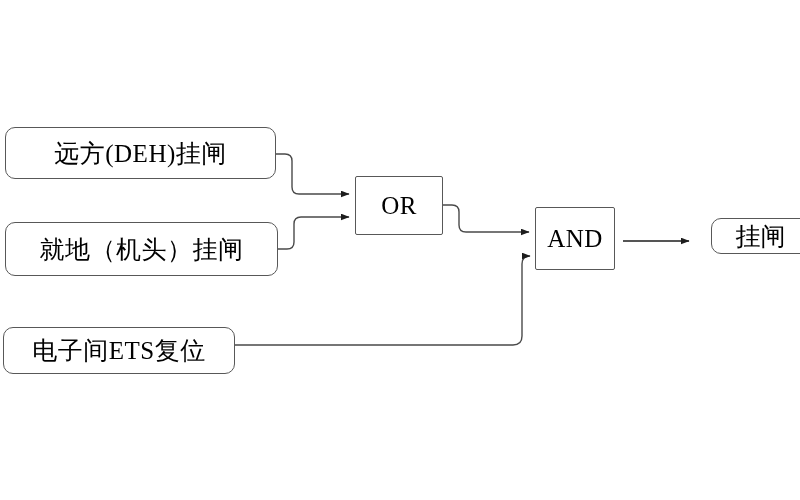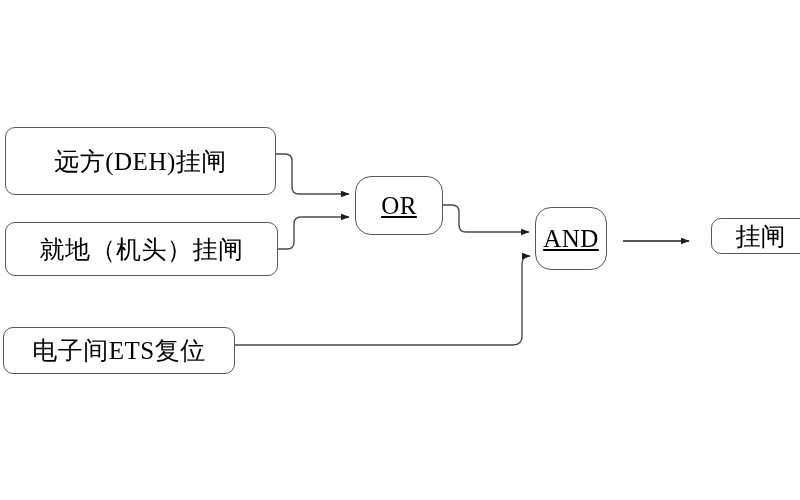--- a/index.html
+++ b/index.html
@@ -41,40 +41,39 @@
     display: block;
     line-height: 1;
     white-space: nowrap;
   }
   .input-node .node-label {
     font-family: "Liberation Serif", "DejaVu Serif", serif;
     font-size: 25px;
     letter-spacing: 0.5px;
   }
   .gate-node {
-    border-radius: 16px;
-    text-decoration: underline;
+    border-radius: 2px;
   }
   .gate-node .node-label {
     font-family: "Liberation Serif", "DejaVu Serif", serif;
     font-size: 25px;
     font-weight: 400;
     letter-spacing: 0.5px;
   }
   .output-node .node-label {
     font-family: "Liberation Serif", "DejaVu Serif", serif;
     font-size: 25px;
   }
 
   
-  #node-remote-deh   { left: 5px;   top: 127px; width: 271px; height: 68px; text-align: center; }
+  #node-remote-deh   { left: 5px;   top: 127px; width: 271px; height: 52px; text-align: center; }
   #node-local-head   { left: 5px;   top: 222px; width: 273px; height: 54px; text-align: right; }
   #node-ets-reset    { left: 3px;   top: 318px; width: 232px; height: 47px; margin-top: 9px; }
   #node-gate-or      { left: 355px; top: 176px; width: 88px;  height: 59px; }
-  #node-gate-and     { left: 535px; top: 207px; width: 72px;  height: 63px; }
+  #node-gate-and     { left: 535px; top: 207px; width: 80px;  height: 63px; }
   #node-output-latch { left: 711px; top: 218px; width: 99px;  height: 36px; }
 </style>
 </head>
 <body>
 
 <div id="diagram-canvas">
 
   <svg id="wire-layer" viewBox="0 0 800 500" width="800" height="500" xmlns="http://www.w3.org/2000/svg">
     <defs>
       <marker id="arrowhead" markerWidth="9" markerHeight="7" refX="8.4" refY="3.5" orient="auto" markerUnits="userSpaceOnUse">

